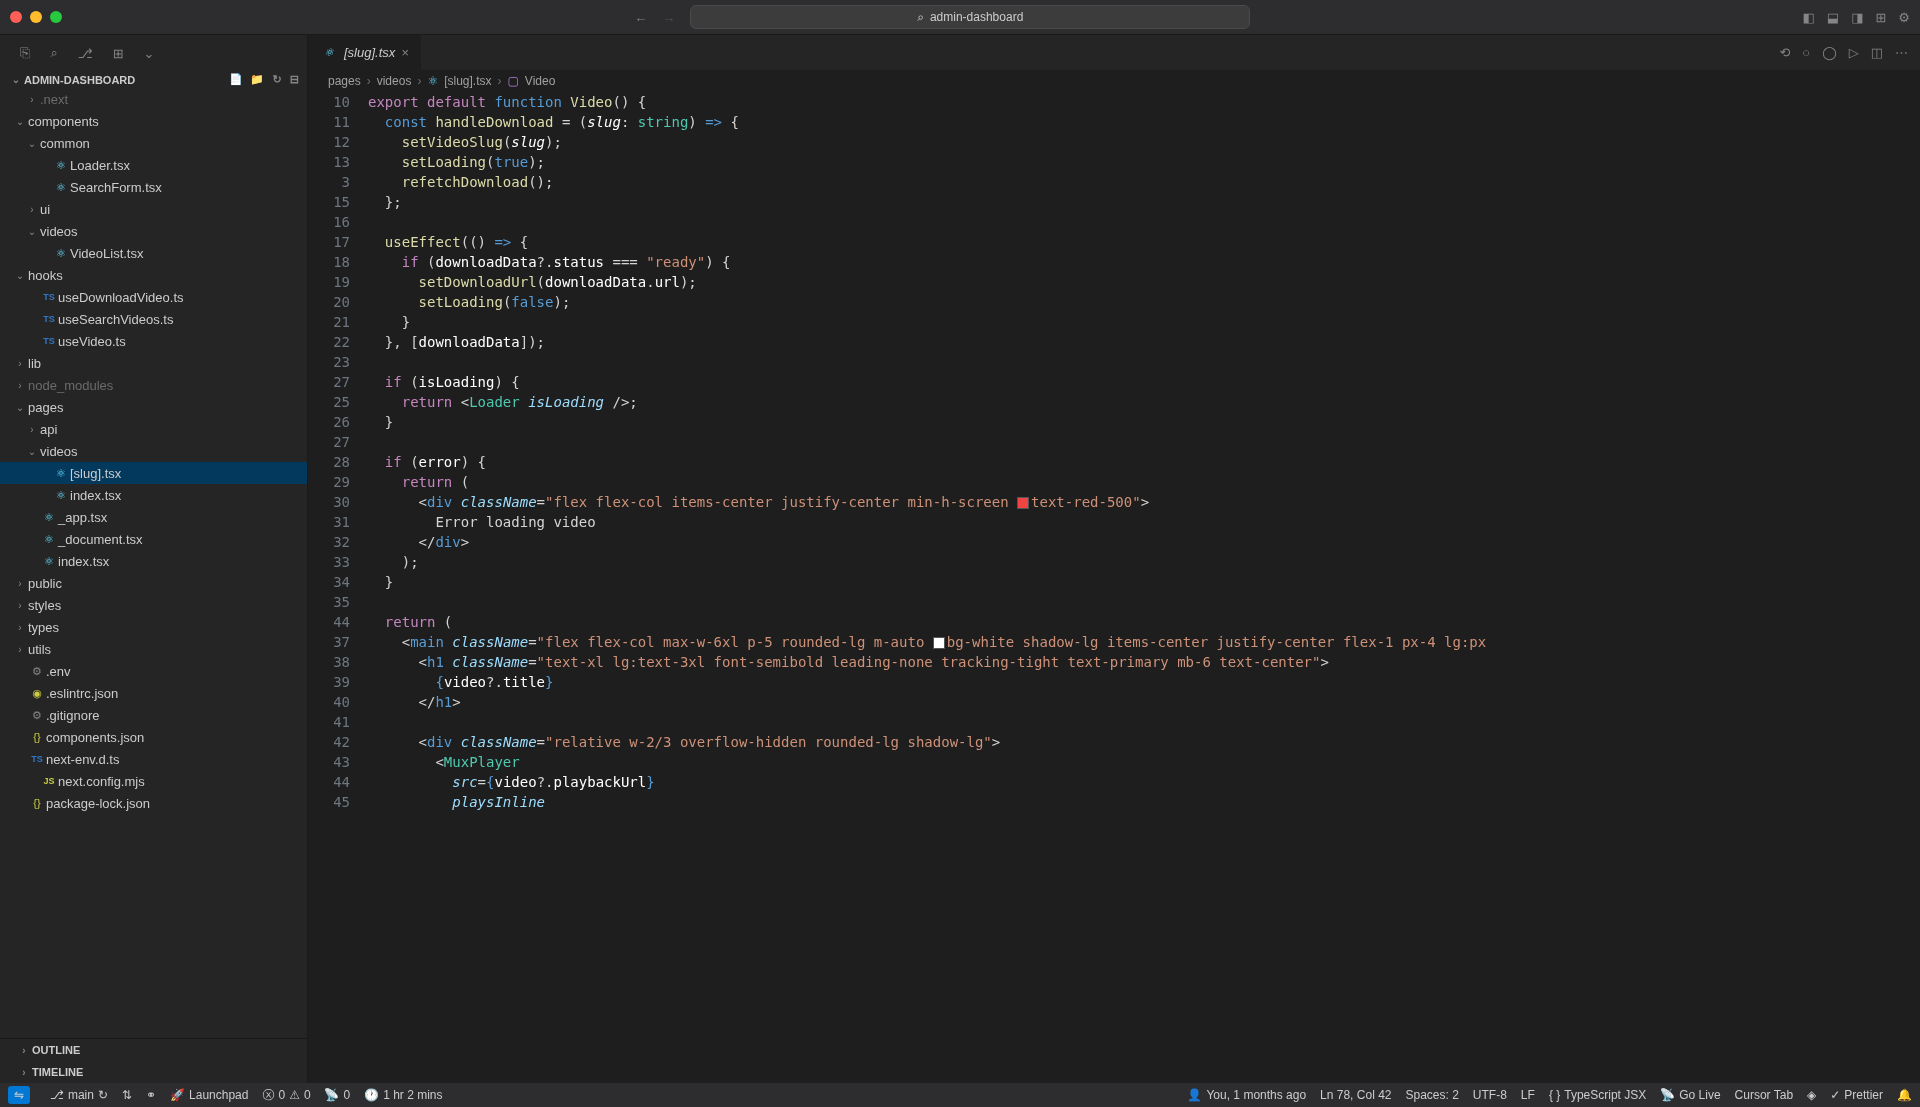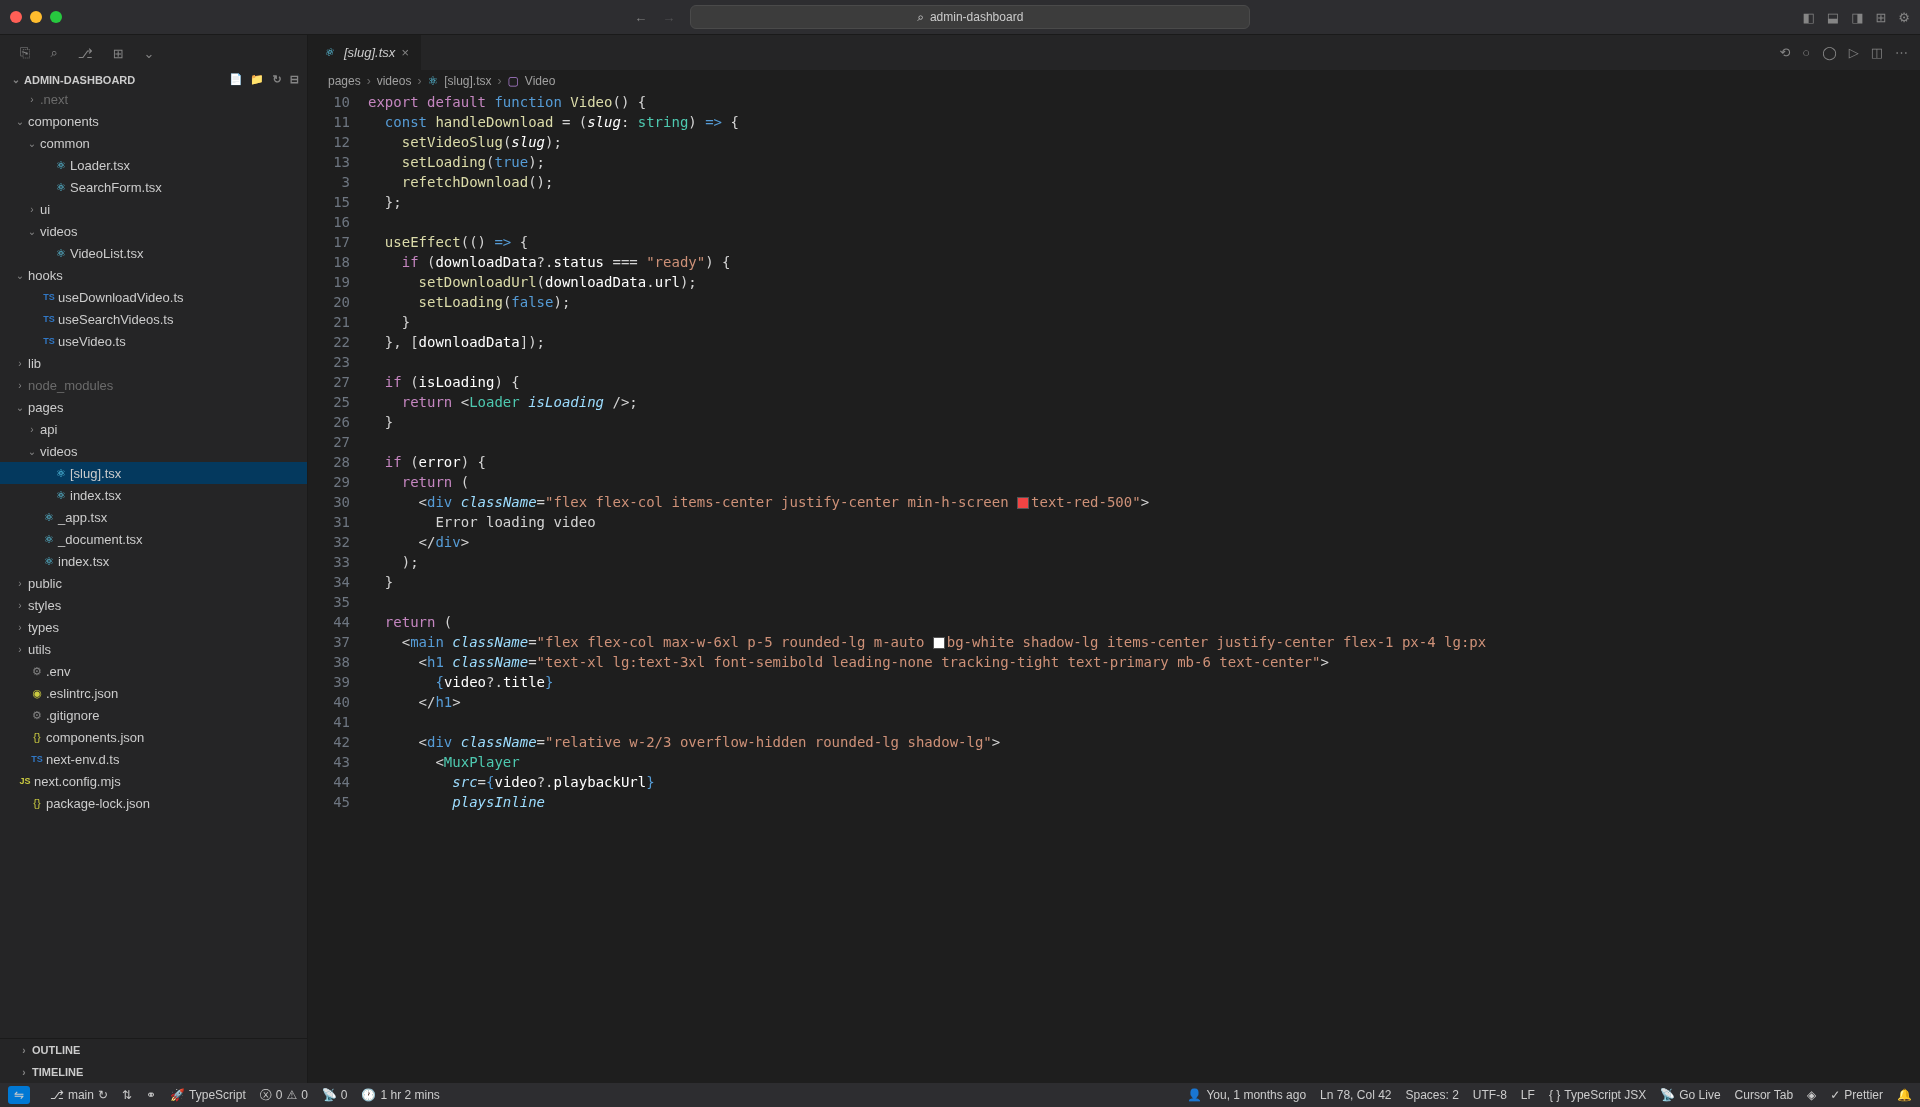--- a/index.html
+++ b/index.html
@@ -340,21 +340,21 @@
         <div class="tree-item" style="padding-left: 12px;">
           <span class="chevron"></span>
           <span class="file-icon ic-json">{}</span>
           <span>components.json</span>
         </div>
         <div class="tree-item" style="padding-left: 12px;">
           <span class="chevron"></span>
           <span class="file-icon ic-ts">TS</span>
           <span>next-env.d.ts</span>
         </div>
-        <div class="tree-item" style="padding-left: 0;">
+        <div class="tree-item" style="padding-left: 24px;">
           <span class="chevron"></span>
           <span class="file-icon ic-js">JS</span>
           <span>next.config.mjs</span>
         </div>
         <div class="tree-item" style="padding-left: 12px;">
           <span class="chevron"></span>
           <span class="file-icon ic-json">{}</span>
           <span>package-lock.json</span>
         </div>
       </div>
@@ -440,21 +440,21 @@
     </div>
   </div>
 </div>
 
 <div class="statusbar">
   <div class="statusbar-left">
     <span class="remote-btn">⇋</span>
     <span class="status-item">⎇ <span>main</span> ↻</span>
     <span class="status-item">⇅</span>
     <span class="status-item">⚭</span>
-    <span class="status-item">🚀 <span>TypeScript</span></span>
+    <span class="status-item">🚀 <span>Launchpad</span></span>
     <span class="status-item">ⓧ <span>0</span> ⚠ <span>0</span></span>
     <span class="status-item">📡 <span>0</span></span>
     <span class="status-item">🕐 <span>1 hr 2 mins</span></span>
   </div>
   <div class="statusbar-right">
     <span class="status-item">👤 <span>You, 1 months ago</span></span>
     <span class="status-item">Ln 78, Col 42</span>
     <span class="status-item">Spaces: 2</span>
     <span class="status-item">UTF-8</span>
     <span class="status-item">LF</span>

